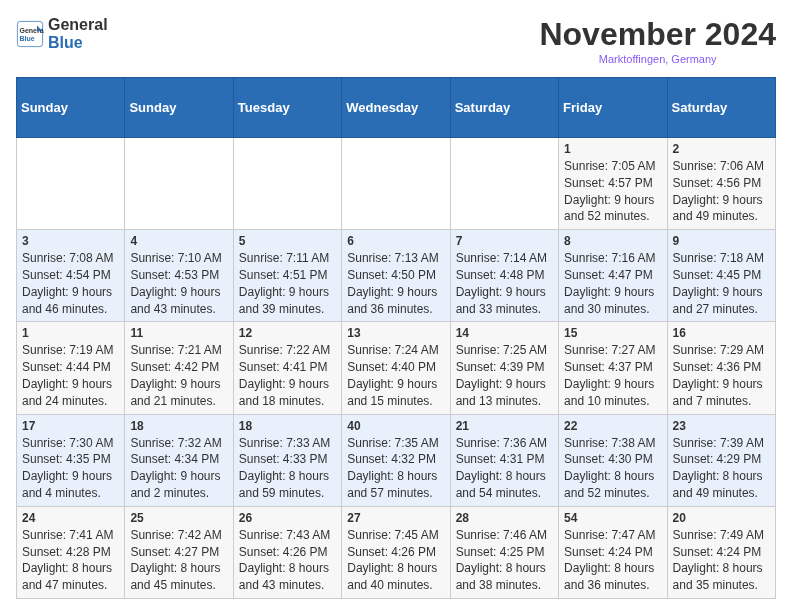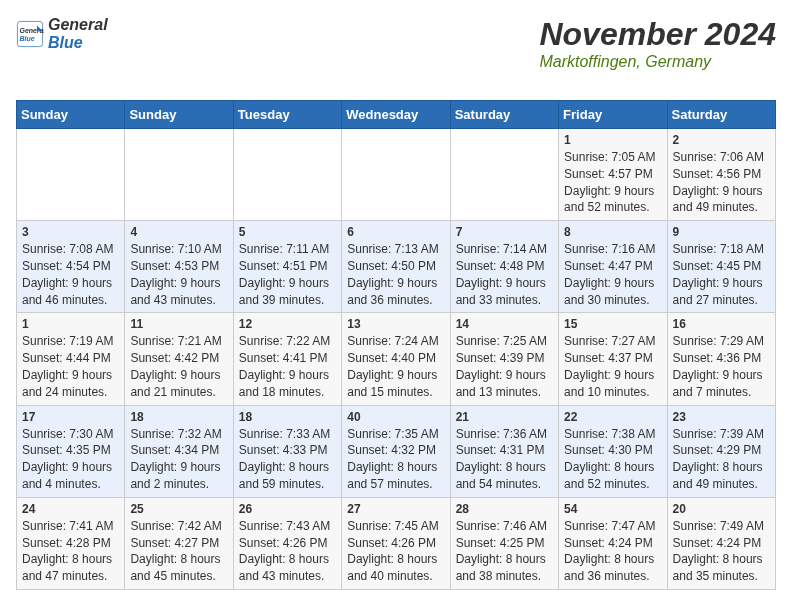--- a/index.html
+++ b/index.html
@@ -7,55 +7,54 @@
       font-family: Arial, sans-serif;
       background: #fff;
       width: 792px;
       min-height: 612px;
       padding: 16px;
     }
     .header {
       display: flex;
       justify-content: space-between;
       align-items: flex-start;
-      margin-bottom: 29px;
-      font-style: italic;
+      margin-bottom: 12px;
     }
     .logo {
       display: flex;
       align-items: center;
       gap: 4px;
     }
     .logo-icon {
       width: 28px;
       height: 28px;
     }
     .title-block {
-      text-align: left;
+      text-align: center;
     }
     .month-title {
       font-size: 32px;
       font-weight: bold;
       color: #333;
     }
     .subtitle {
-      font-size: 16px;
-      color: #4d7c0f;
+      font-size: 11px;
+      color: #8b5cf6;
     }
     table {
       width: 100%;
       border-collapse: collapse;
       table-layout: fixed;
     }
     thead tr th {
       background: #2a6db5;
       color: #fff;
       font-size: 13px;
       font-weight: bold;
-      padding: 6px 4px;
+      padding: 22px 4px;
       text-align: left;
       border: 1px solid #1e5a9a;
     }
     tbody tr {
       vertical-align: top;
     }
     tbody tr:nth-child(odd) {
       background: #f7f7f7;
     }
     tbody tr:nth-child(even) {

